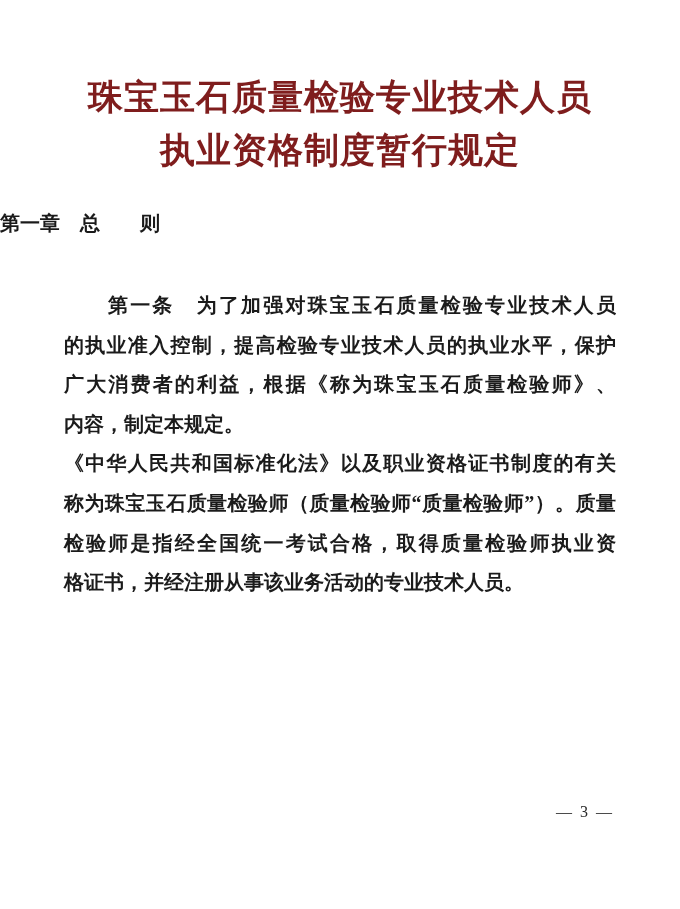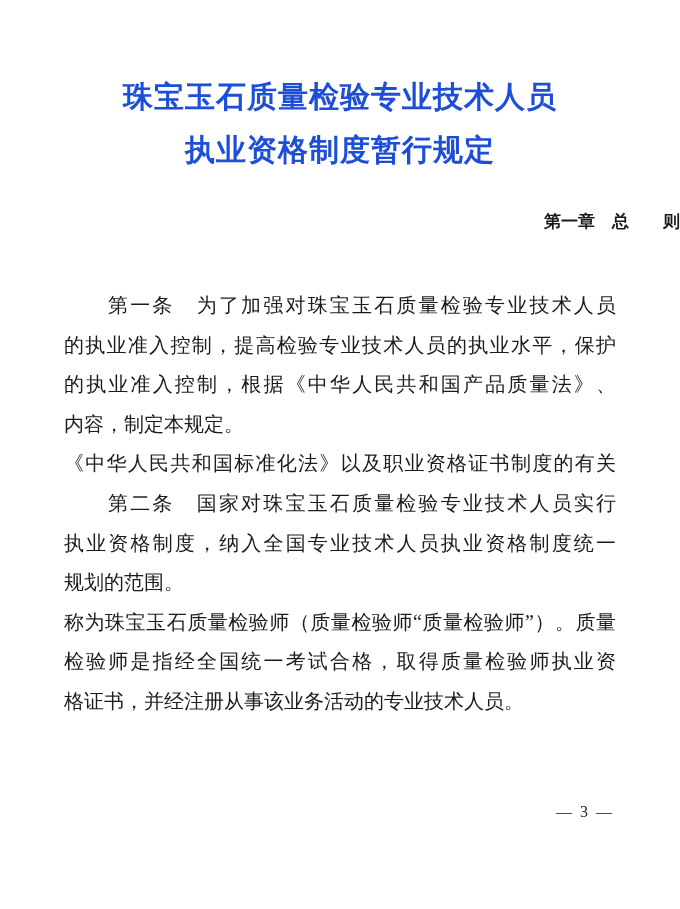--- a/index.html
+++ b/index.html
@@ -17,52 +17,53 @@
     font-family: "Liberation Serif", serif;
   }
   .title-block {
     position: absolute;
     top: 70px;
     left: 0;
     width: 100%;
     text-align: center;
     font-family: "Liberation Sans", sans-serif;
     font-weight: 700;
-    font-size: 30px;
+    font-size: 35px;
     line-height: 53px;
     letter-spacing: 1px;
-    color: #1d4ed8;
+    color: #7f1d1d;
   }
   .chapter-heading {
     position: absolute;
     top: 210px;
     left: 0;
     width: 100%;
-    text-align: right;
+    text-align: left;
     font-family: "Liberation Sans", sans-serif;
     font-weight: 700;
-    font-size: 17px;
+    font-size: 20px;
     color: #1a1a1a;
     white-space: pre;
   }
   .document-body {
     position: absolute;
     top: 286px;
     left: 64px;
     width: 552px;
     font-size: 20px;
     line-height: 39.6px;
     color: #1b1b1b;
   }
   .paragraph {
     margin: 0;
   }
   .line {
     text-align: left;
     white-space: normal;
+    font-weight: bold;
   }
   .line.fill {
     text-align: justify;
     text-align-last: justify;
   }
   .line.indent {
     text-indent: 2.2em;
   }
   .page-number {
     position: absolute;
@@ -82,28 +83,23 @@
     <div>珠宝玉石质量检验专业技术人员</div>
     <div>执业资格制度暂行规定</div>
   </div>
 
   <div class="chapter-heading">第一章　总　　则</div>
 
   <div class="document-body">
       <div class="paragraph">
         <div class="line indent fill">第一条　为了加强对珠宝玉石质量检验专业技术人员</div>
         <div class="line fill">的执业准入控制，提高检验专业技术人员的执业水平，保护</div>
-        <div class="line fill">的执业准入控制，根据《中华人民共和国产品质量法》、</div>
+        <div class="line fill">广大消费者的利益，根据《称为珠宝玉石质量检验师》、</div>
         <div class="line">内容，制定本规定。</div>
         <div class="line fill">《中华人民共和国标准化法》以及职业资格证书制度的有关</div>
-      </div>
-      <div class="paragraph">
-        <div class="line indent fill">第二条　国家对珠宝玉石质量检验专业技术人员实行</div>
-        <div class="line fill">执业资格制度，纳入全国专业技术人员执业资格制度统一</div>
-        <div class="line">规划的范围。</div>
       </div>
       <div class="paragraph">
         <div class="line fill">称为珠宝玉石质量检验师（质量检验师“质量检验师”）。质量</div>
         <div class="line fill">检验师是指经全国统一考试合格，取得质量检验师执业资</div>
         <div class="line">格证书，并经注册从事该业务活动的专业技术人员。</div>
       </div>
     </div>
 
   <div class="page-number">— 3 —</div>
 

